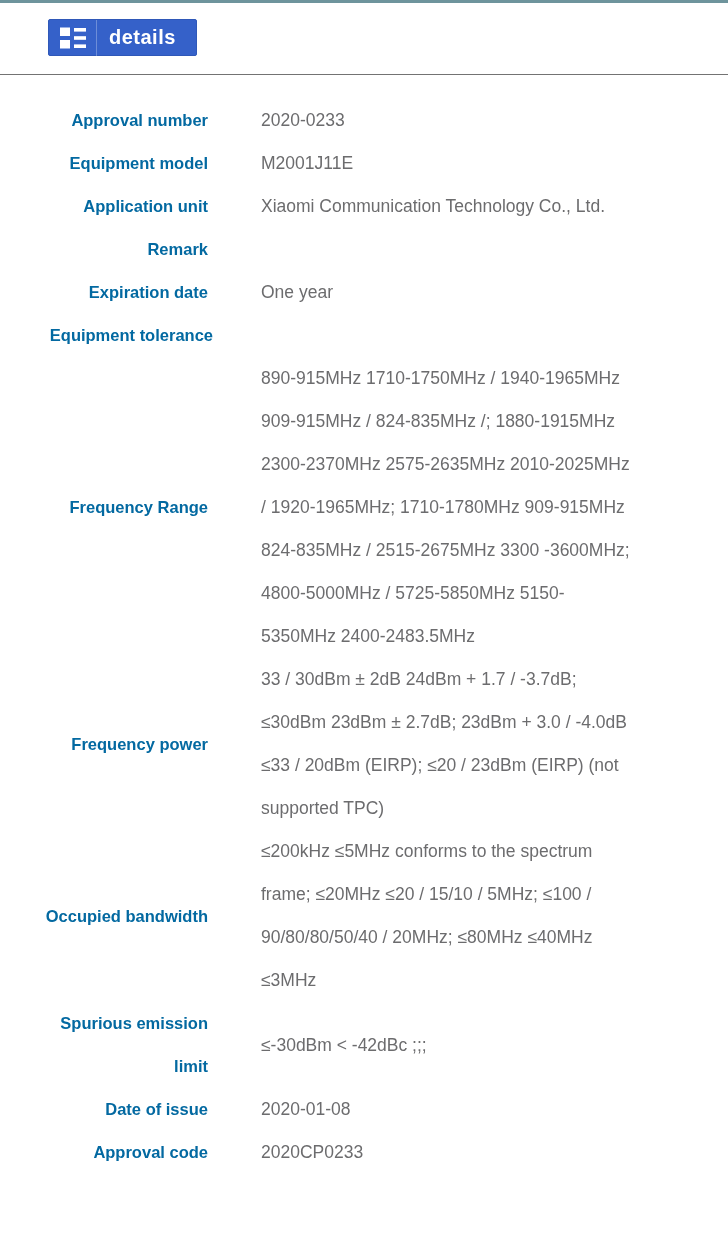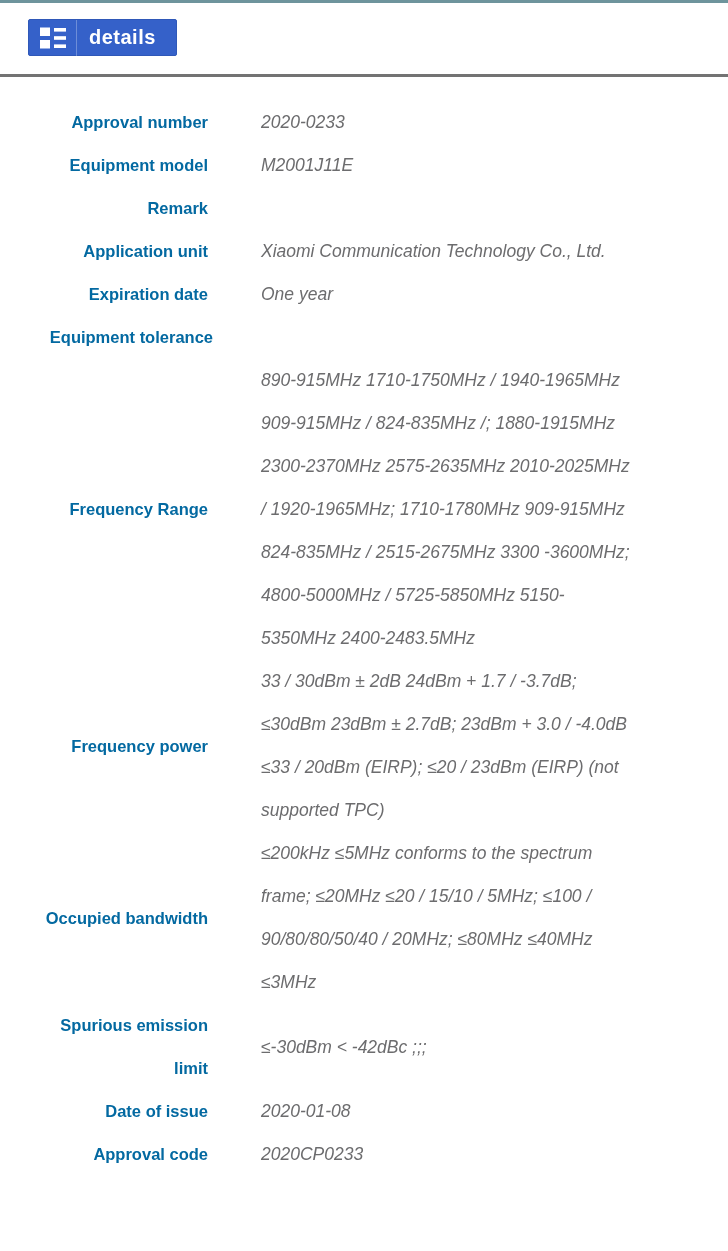--- a/index.html
+++ b/index.html
@@ -4,22 +4,22 @@
 <style>
   * { box-sizing: border-box; margin: 0; padding: 0; }
   html, body { background: #ffffff; }
   body {
     width: 728px; height: 1251px; overflow: hidden;
     font-family: "Liberation Sans", sans-serif;
     position: relative;
   }
   .top-border { height: 3px; background: #6E949C; }
   .header {
-    padding: 16px 0 18px 28px;
-    border-bottom: 3px solid #737373;
+    padding: 16px 0 18px 48px;
+    border-bottom: 1px solid #737373;
     text-decoration: underline;
   }
   .details-btn {
     display: inline-flex; align-items: center;
     height: 37px; min-width: 135px;
     background: #3561C9; border: 1px solid #2F58B8; border-radius: 2px;
     cursor: pointer; user-select: none;
   }
   .btn-icon {
     display: inline-flex; align-items: center; justify-content: center;
@@ -33,21 +33,21 @@
   .table { padding: 24px 33px 0 40px; }
   .row { display: flex; align-items: center; }
   .cell-label {
     width: 173px; text-align: right;
     font-weight: 700; font-size: 16.5px; color: #0369a1;
     line-height: 43px;
   }
   .cell-value {
     width: 447px; margin-left: 53px;
     font-size: 17.5px; color: #6C6C6E;
-    line-height: 43px; white-space: pre-line; font-style: italic;
+    line-height: 43px; white-space: pre-line;
   }
 </style>
 </head>
 <body>
 
 <div class="top-border"></div>
 
 <div class="header">
   <div class="details-btn">
     <span class="btn-icon">
@@ -73,27 +73,27 @@
 
   <div class="row">
   </div>
 
   <div class="row">
     <div class="cell-label">Equipment model</div>
     <div class="cell-value">M2001J11E</div>
   </div>
 
   <div class="row">
-    <div class="cell-label">Remark</div>
-    <div class="cell-value"></div>
+    <div class="cell-label">Application unit</div>
+    <div class="cell-value">Xiaomi Communication Technology Co., Ltd.</div>
   </div>
 
   <div class="row">
-    <div class="cell-label">Application unit</div>
-    <div class="cell-value">Xiaomi Communication Technology Co., Ltd.</div>
+    <div class="cell-label">Remark</div>
+    <div class="cell-value"></div>
   </div>
 
   <div class="row">
     <div class="cell-label">Expiration date</div>
     <div class="cell-value">One year</div>
   </div>
 
   <div class="row">
     <div class="cell-label">Equipment tolerance</div>
   </div>

